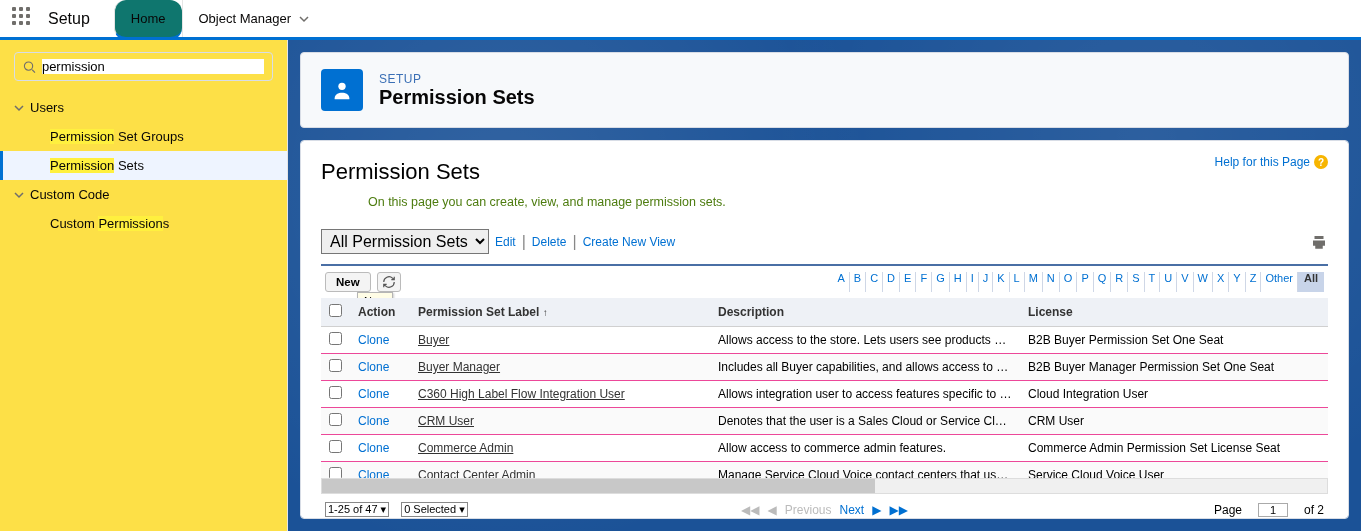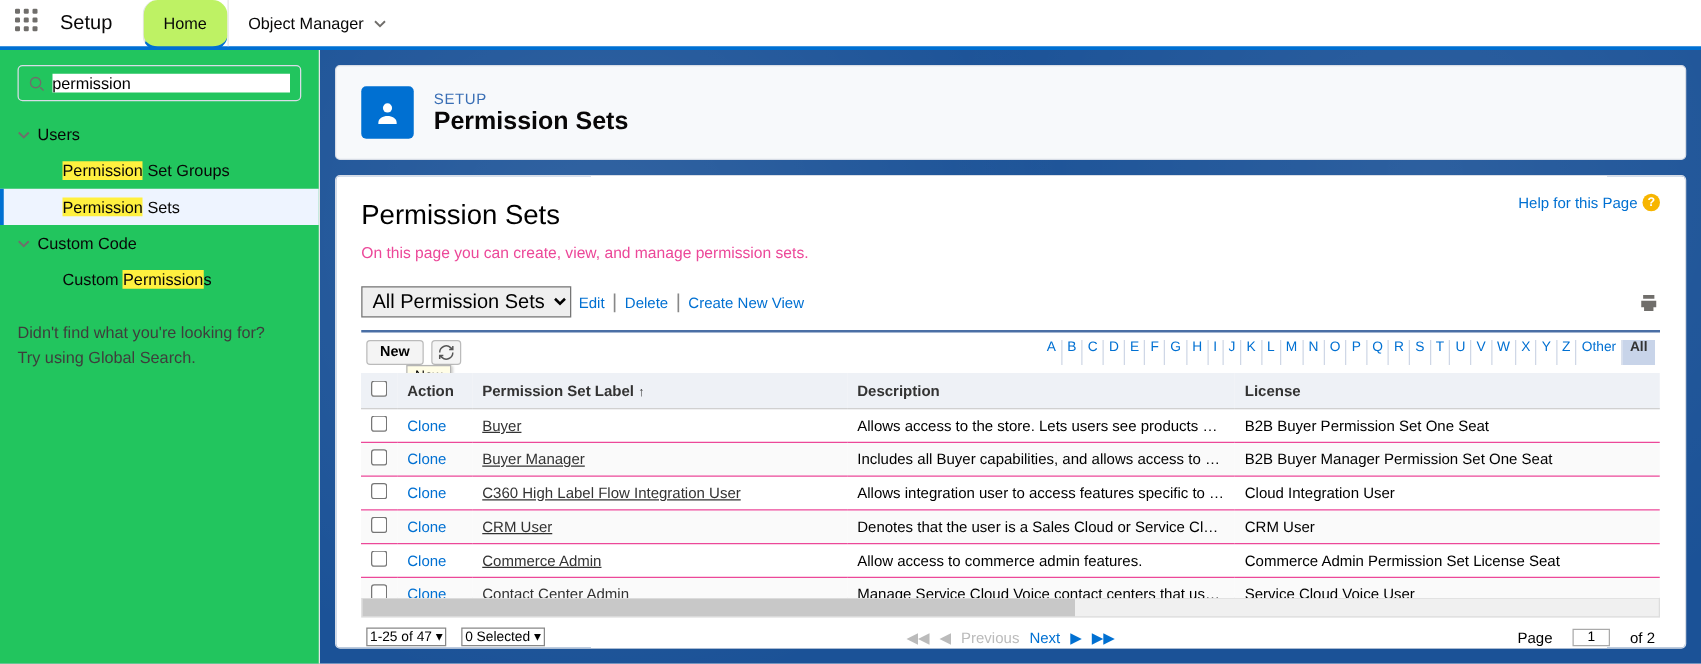--- a/index.html
+++ b/index.html
@@ -4,26 +4,26 @@
 <style>
 * { box-sizing: border-box; margin: 0; padding: 0; font-family: -apple-system, BlinkMacSystemFont, "Segoe UI", Arial, sans-serif; }
 body { background: #f3f2f2; overflow: hidden; }
 
 .topbar { height: 40px; background: #fff; border-bottom: 3px solid #0070d2; display: flex; align-items: center; }
 .app-launcher { width: 24px; height: 24px; margin: 0 12px; display: grid; grid-template-columns: repeat(3, 4px); grid-template-rows: repeat(3, 4px); gap: 3px; cursor: pointer; }
 .app-launcher span { background: #706e6b; border-radius: 1px; }
 .setup-label { font-size: 16px; color: #080707; margin-right: 24px; }
 .topnav { display: flex; height: 100%; }
 .topnav-item { display: flex; align-items: center; padding: 0 16px; font-size: 13px; color: #080707; border-left: 1px solid #e5e5e5; cursor: pointer; }
-.topnav-item.active { background: #bef264; border-bottom: 3px solid #0070d2; margin-bottom: -3px; border-radius: 12px; }
+.topnav-item.active { background: #0f766e; border-bottom: 3px solid #0070d2; margin-bottom: -3px; border-radius: 12px; }
 .topnav-item .chev { margin-left: 8px; }
 
 .main { display: flex; height: calc(100vh - 40px); }
 
-.sidebar { width: 256px; background: #22c55e; border-right: 1px solid #e5e5e5; padding: 12px 0; }
+.sidebar { width: 288px; background: #fde047; border-right: 1px solid #e5e5e5; padding: 12px 0; }
 .search-wrap { padding: 0 14px 12px; }
 .search-box { display: flex; align-items: center; border: 1px solid #d8dde6; border-radius: 4px; padding: 6px 8px; }
 .search-box svg { margin-right: 6px; }
 .search-box input { border: none; outline: none; font-size: 13px; width: 100%; }
 .tree-item { display: flex; align-items: center; padding: 7px 14px; font-size: 13px; color: #080707; cursor: pointer; }
 .tree-item .chev { margin-right: 6px; }
 .tree-sub { padding: 7px 14px 7px 50px; font-size: 13px; cursor: pointer; color: #080707;}
 .tree-sub.selected { background: #eef4ff; border-left: 3px solid #0070d2; padding-left: 47px;}
 .hl { background: #fff03f; }
 .sidebar-footer { padding: 18px 14px; font-size: 13px; color: #3e3e3c; line-height: 1.5; }
@@ -35,21 +35,21 @@
   #1b5297;
   padding: 12px; display:flex; flex-direction:column; gap:12px;}
 .header-card { background: #f7f9fb; border-radius: 4px; padding: 16px 20px; display: flex; align-items: center; gap: 16px; border:1px solid #d8dde6;}
 .header-icon { width: 42px; height: 42px; background: #0070d2; border-radius: 4px; display: flex; align-items: center; justify-content: center; }
 .header-icon svg { fill: #fff; }
 .header-text .crumb { font-size: 12px; color: #3a6fb5; letter-spacing: 0.5px; }
 .header-text .title { font-size: 20px; font-weight: 700; color: #080707; }
 
 .body-card { background: #fff; border-radius: 4px; padding: 18px 20px; border:1px solid #d8dde6; flex:1; overflow:auto; position:relative;}
 .body-card h1 { font-size: 22px; font-weight: 400; margin-bottom: 10px; }
-.body-desc { font-size: 12.5px; color: #ec4899; margin-bottom: 20px; }
+.body-desc { font-size: 12.5px; color: #4d7c0f; margin-bottom: 20px; margin-left: 47px; }
 .help-link { position: absolute; top: 14px; right: 20px; font-size: 12px; color: #0070d2; display:flex; align-items:center; gap:4px;}
 .help-link .qm { width:14px; height:14px; background:#f7b500; color:#fff; border-radius:50%; display:inline-flex; align-items:center; justify-content:center; font-size:10px; font-weight:bold;}
 
 .view-row { display:flex; align-items:center; gap:6px; margin-bottom:10px;}
 .view-row select { font-size:16px; padding:2px 4px; border:1px solid #767676;}
 .view-row a { font-size:12px; color:#0070d2; text-decoration:none;}
 .print-icon { margin-left:auto; color:#706e6b;}
 
 .table-wrap { border-top:2px solid #4a6fa5;}
 .tbl-toolbar { display:flex; padding:6px 4px; font-size:11px;}
@@ -140,24 +140,20 @@
     <div class="tree-item">
       <svg class="chev" width="10" height="10" viewBox="0 0 10 10">
           <path d="M1 3 L5 7 L9 3" fill="none" stroke="#706e6b" stroke-width="1.5"></path>
         </svg>
       <span>Custom Code</span>
     </div>
     <div class="tree-sub">
       <span>Custom </span><span class="hl">Permission</span><span>s</span>
     </div>
 
-    <div class="sidebar-footer">
-      <div>Didn't find what you're looking for?</div>
-      <div>Try using Global Search.</div>
-    </div>
   </div>
 
   <div class="content">
     <div class="content-inner">
       <div class="header-card">
         <div class="header-icon">
           <svg width="22" height="22" viewBox="0 0 24 24">
               <circle cx="12" cy="8" r="4"></circle>
               <path d="M4 21c0-4 4-6 8-6s8 2 8 6v1H4z"></path>
             </svg>

